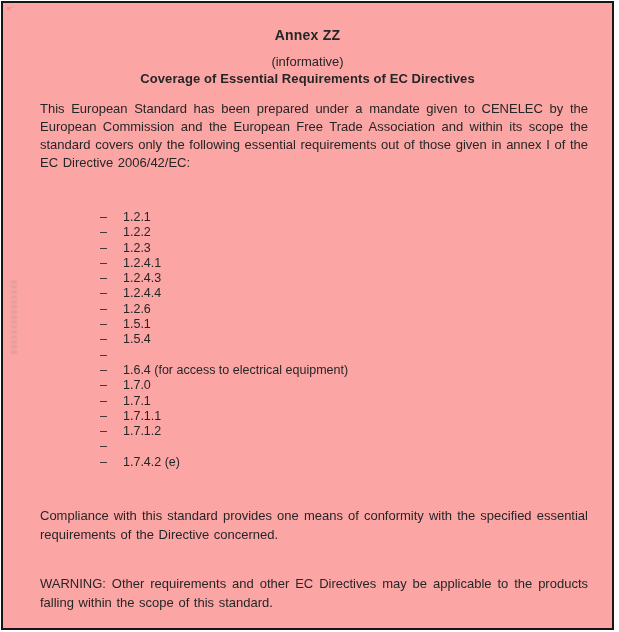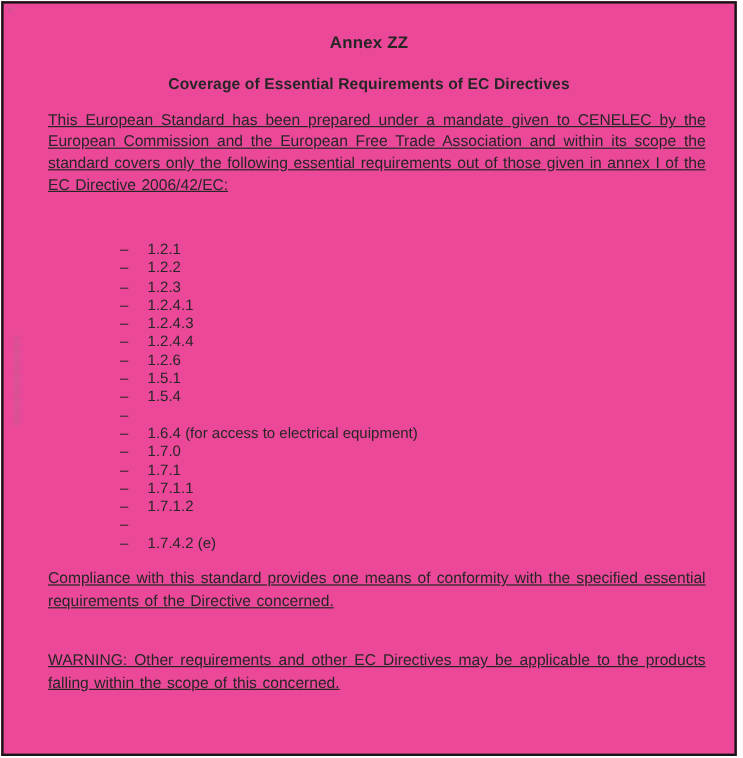--- a/index.html
+++ b/index.html
@@ -16,71 +16,70 @@
     overflow: hidden;
   }
   .frame {
     position: absolute;
     left: 1px;
     top: 1px;
     width: 613px;
     height: 629px;
     box-sizing: border-box;
     border: 2px solid #161616;
-    background: #ec4899;
+    background: #fca5a5;
     overflow: hidden;
   }
   .h-title {
     margin-top: 24px;
     text-align: center;
     font-size: 14px;
     line-height: 16px;
     font-weight: bold;
     letter-spacing: 0.2px;
   }
   .h-sub {
     margin-top: 12px;
     text-align: center;
     font-size: 13px;
     line-height: 14px;
     font-weight: normal;
   }
   .h-section {
-    margin-top: 20px;
+    margin-top: 3px;
     text-align: center;
     font-size: 13px;
     line-height: 14px;
     font-weight: bold;
     letter-spacing: 0.1px;
   }
   .para {
     margin: 0;
     font-size: 13px;
     text-align: justify;
     word-spacing: 1px;
-    text-decoration: underline;
   }
   .intro {
     margin: 14px 24px 0 37px;
     line-height: 18px;
   }
   .req-list {
     margin: 38px 0 0 97px;
   }
   .req-row {
     display: flex;
     font-size: 12.5px;
     line-height: 15.3px;
   }
   .req-dash {
     width: 23px;
     flex: 0 0 23px;
   }
   .compliance {
-    margin: 11px 24px 0 37px;
+    margin: 36px 24px 0 37px;
     line-height: 19px;
   }
   .warning {
     margin: 30px 24px 0 37px;
     line-height: 19px;
   }
   
   .smudge {
     position: absolute;
     left: 8px;
@@ -108,20 +107,21 @@
     pointer-events: none;
   }
 </style>
 </head>
 <body>
 
 <div class="frame">
 
   <div class="h-title">Annex ZZ</div>
 
+  <div class="h-sub">(informative)</div>
 
   <div class="h-section">Coverage of Essential Requirements of EC Directives</div>
 
   <p class="para intro">This European Standard has been prepared under a mandate given to CENELEC by the European Commission and the European Free Trade Association and within its scope the standard covers only the following essential requirements out of those given in annex I of the EC Directive 2006/42/EC:</p>
 
   <div class="req-list">
   <div class="req-row">
     <span class="req-dash">–</span>
     <span class="req-text">1.2.1</span>
   </div>
@@ -200,18 +200,18 @@
   </div>
 
   <div class="req-row">
     <span class="req-dash">–</span>
     <span class="req-text">1.7.4.2 (e)</span>
   </div>
 </div>
 
   <p class="para compliance">Compliance with this standard provides one means of conformity with the specified essential requirements of the Directive concerned.</p>
 
-  <p class="para warning">WARNING: Other requirements and other EC Directives may be applicable to the products falling within the scope of this concerned.</p>
+  <p class="para warning">WARNING: Other requirements and other EC Directives may be applicable to the products falling within the scope of this standard.</p>
 
   <div class="smudge"></div>
   <div class="speck"></div>
 
 </div>
 
 </body></html>

